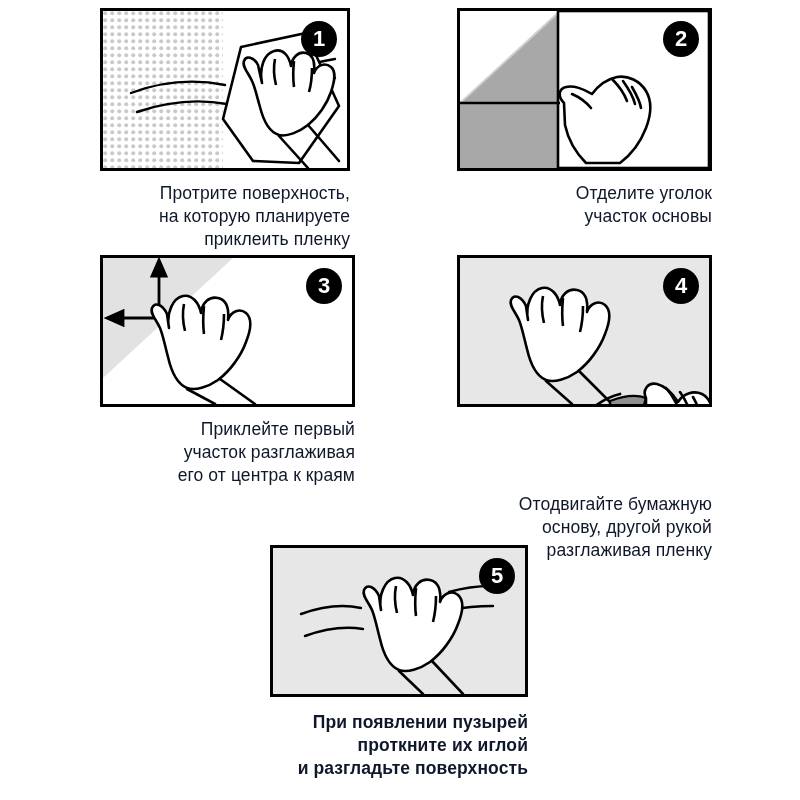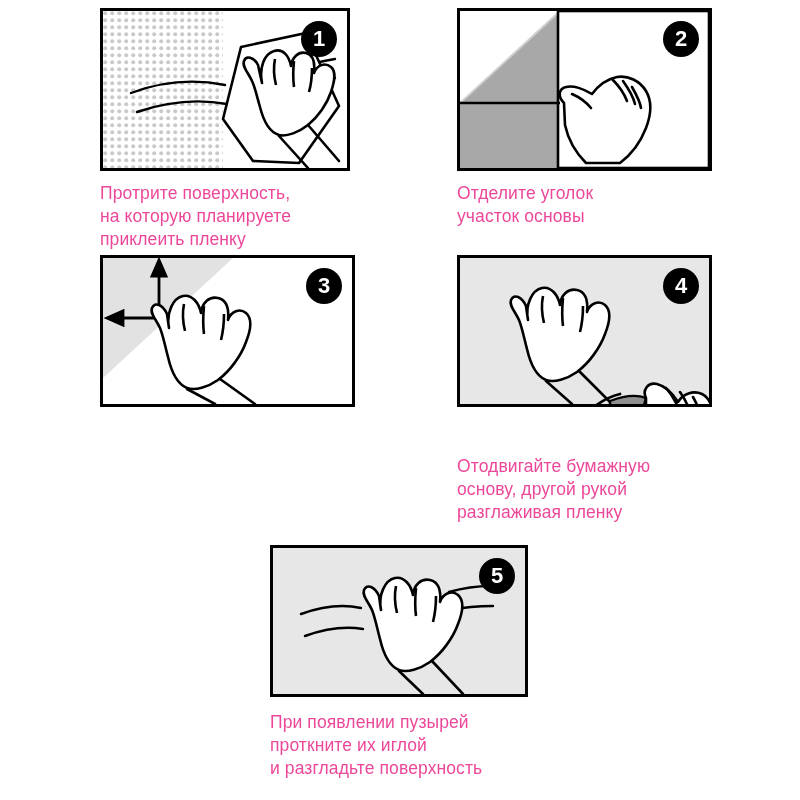--- a/index.html
+++ b/index.html
@@ -43,25 +43,26 @@
     align-items: center;
     justify-content: center;
     line-height: 1;
     font-family: "Liberation Sans", sans-serif;
   }
   .caption {
     margin-top: 11px;
     font-size: 17.5px;
     line-height: 1.30;
     letter-spacing: 0.1px;
-    color: #ec4899;
+    color: #0f172a;
     white-space: pre-line;
+    text-align: right;
   }
   .caption.bold {
-    font-weight: normal;
+    font-weight: bold;
     margin-top: 14px;
   }
   svg { display: block; }
 
   
   #step1 { left: 100px; top: 8px;  width: 250px; }
   #step2 { left: 457px; top: 8px;  width: 255px; }
   #step3 { left: 100px; top: 255px; width: 255px; }
   #step4 { left: 457px; top: 255px; width: 255px; }
   #step5 { left: 270px; top: 545px; width: 258px; }
@@ -172,20 +173,23 @@
           <path d="M101 48 C100 58, 100 68, 101 76" fill="none"></path>
           <path d="M121 56 C121 65, 120 74, 118 82" fill="none"></path>
         </g>
         <g fill="none" stroke="#000" stroke-width="2.6" stroke-linecap="round">
           <path d="M84 131 L112 146"></path>
           <path d="M117 121 L152 146"></path>
         </g>
       </svg>
       <div class="badge" style="right:10px;top:10px;">3</div>
     </div>
+    <div class="caption">Приклейте первый
+участок разглаживая
+его от центра к краям</div>
   </div>
 
   <div class="step" id="step4">
     <div class="panel" style="width:255px;height:152px;">
       <svg width="249" height="146" viewBox="0 0 249 146" style="overflow:visible">
         <rect x="0" y="0" width="249" height="146" fill="#e7e7e7"></rect>
 
         <g fill="#fff" stroke="#000" stroke-width="2.6" stroke-linejoin="round">
           <path d="M68 62 C65 47, 72 32, 82 30 C91 28, 98 37, 100 47
                    C101 37, 108 30, 117 32 C126 34, 128 44, 127 54
@@ -213,21 +217,21 @@
           <path d="M186 140 C182 132, 188 124, 197 126 C205 128, 213 136, 218 144
                    C223 136, 233 132, 242 136 C252 141, 254 154, 250 166
                    C246 178, 236 188, 224 192 L192 192 C184 180, 182 160, 186 146 Z"></path>
           <path d="M206 130 C212 137, 217 145, 219 153" fill="none"></path>
           <path d="M220 134 C225 141, 229 149, 230 157" fill="none"></path>
           <path d="M233 139 C237 146, 240 153, 240 160" fill="none"></path>
         </g>
       </svg>
       <div class="badge" style="right:10px;top:10px;">4</div>
     </div>
-    <div class="caption" style="margin-top:48px;">Отодвигайте бумажную
+    <div class="caption" style="margin-top:86px;">Отодвигайте бумажную
 основу, другой рукой
 разглаживая пленку</div>
   </div>
 
   <div class="step" id="step5">
     <div class="panel" style="width:258px;height:152px;">
       <svg width="252" height="146" viewBox="0 0 252 146">
         <rect x="0" y="0" width="252" height="146" fill="#e7e7e7"></rect>
         <g stroke="#000" stroke-width="2.4" fill="none" stroke-linecap="round">
           <path d="M28 66 C50 58, 70 56, 88 60"></path>

